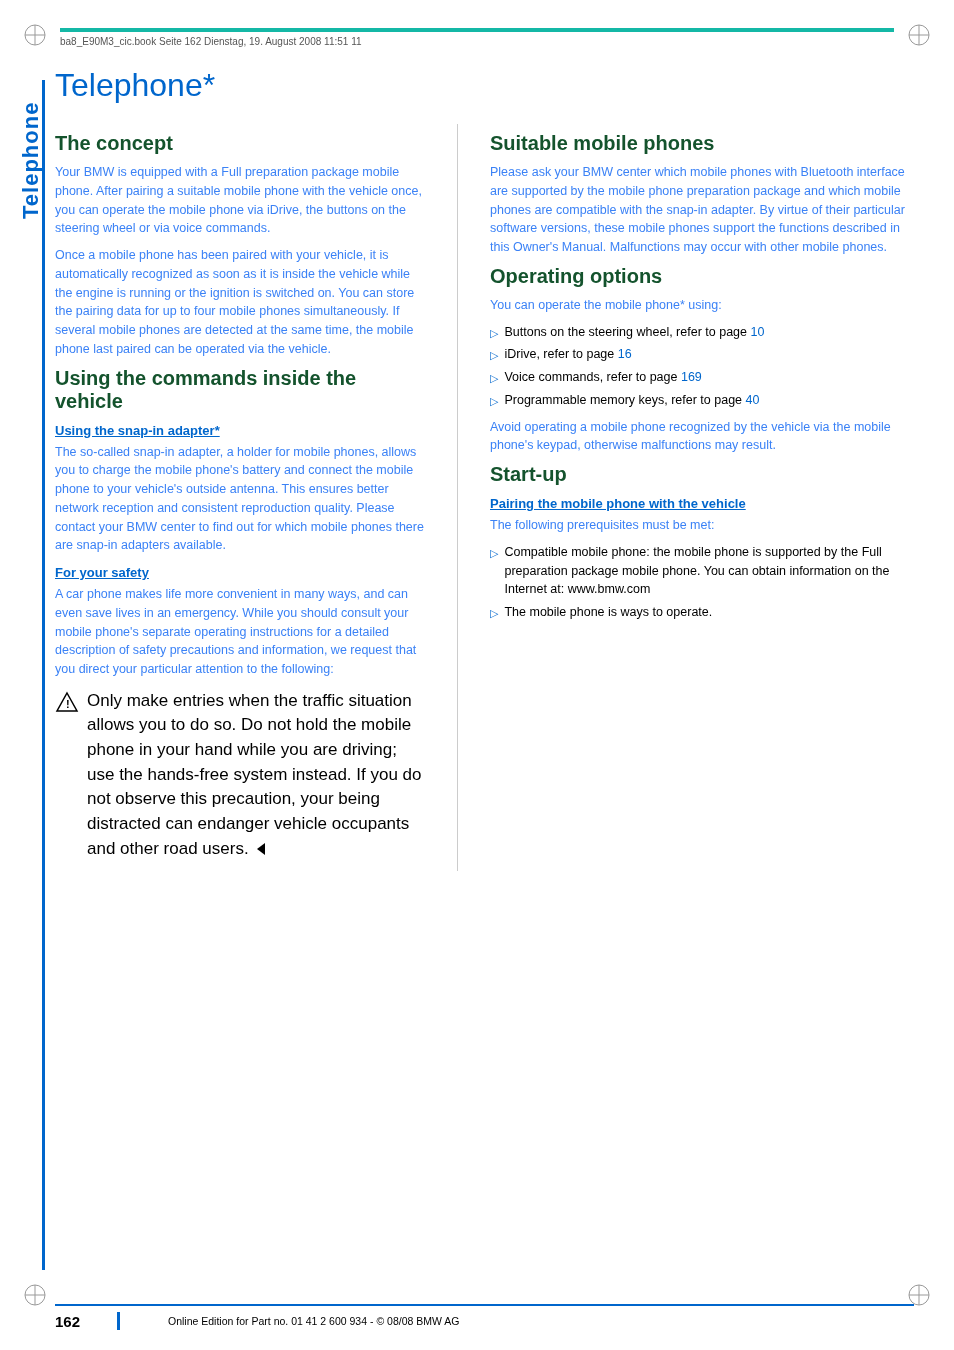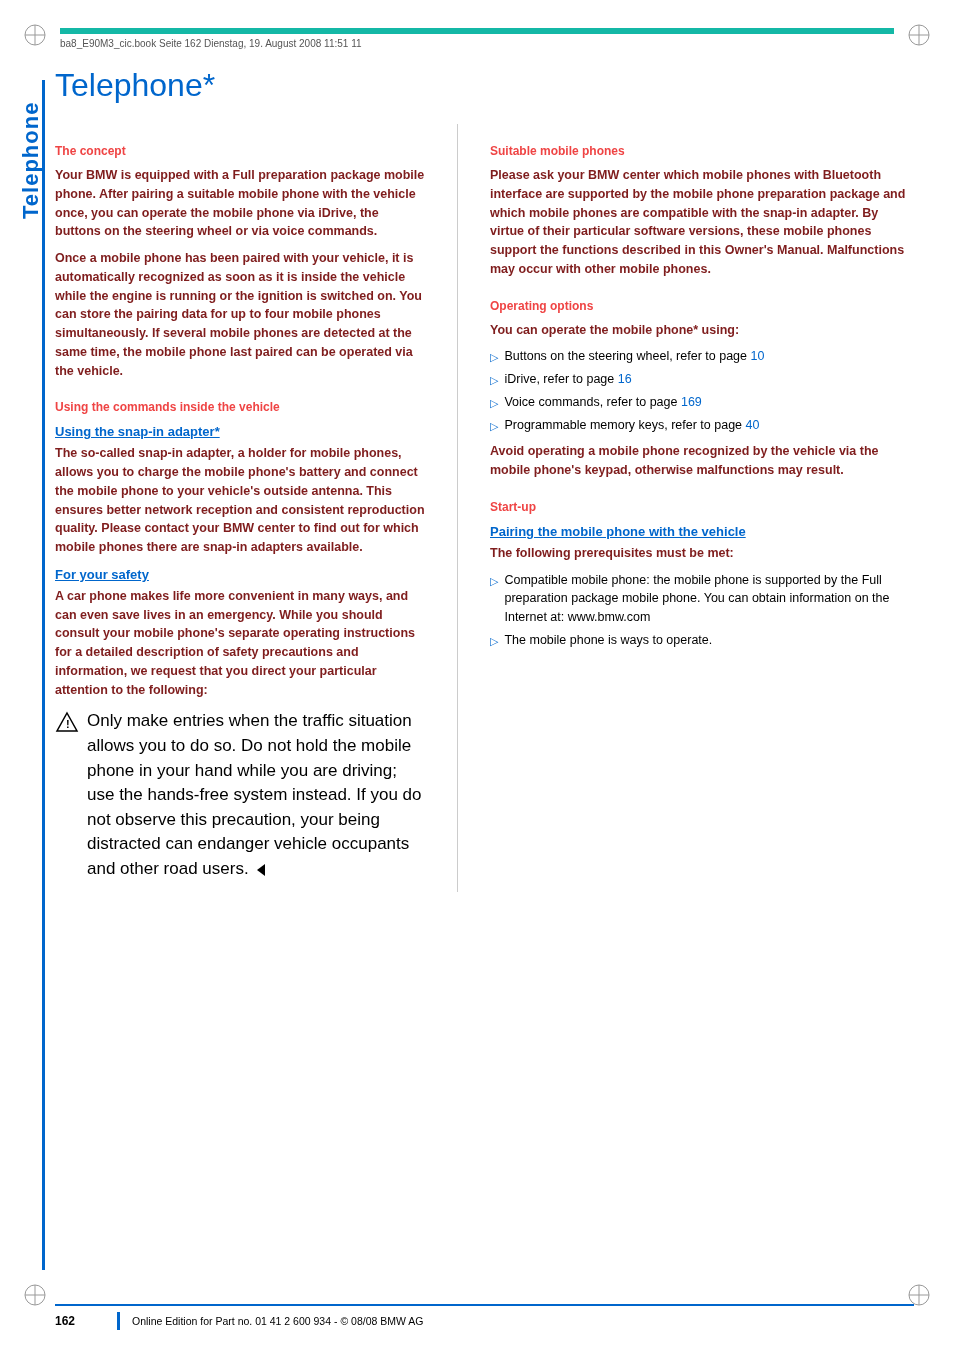--- a/index.html
+++ b/index.html
@@ -33,21 +33,21 @@
     
     .top-bar {
       position: absolute;
       top: 28px;
       left: 60px;
       right: 60px;
       display: flex;
       align-items: center;
       font-size: 10px;
       color: #555;
-      border-top: 6px solid #14b8a6;
+      border-top: 4px solid #14b8a6;
       padding-top: 4px;
     }
 
     
     .sidebar {
       position: absolute;
       top: 80px;
       left: 18px;
       writing-mode: vertical-rl;
       transform: rotate(180deg);
@@ -97,42 +97,41 @@
     .col-left {
       flex: 1;
       max-width: 370px;
     }
     .col-right {
       flex: 1;
     }
 
     
     .section-heading {
-      font-size: 12px;
+      font-size: 20px;
       font-weight: bold;
-      color: #ef4444;
+      color: #14532d;
       margin-bottom: 8px;
-      margin-top: 20px;
+      margin-top: 8px;
     }
     .subsection-heading {
       font-size: 13px;
       font-weight: bold;
       color: #0066cc;
       margin-bottom: 5px;
       margin-top: 10px;
       text-decoration: underline;
     }
 
     
     .body-text {
       font-size: 12.5px;
       line-height: 1.5;
-      color: #7f1d1d;
+      color: #3b82f6;
       margin-bottom: 8px;
-      font-weight: bold;
     }
 
     
     .warning-box {
       display: flex;
       align-items: flex-start;
       gap: 8px;
       margin: 10px 0;
     }
     .warning-icon {
@@ -182,33 +181,34 @@
       position: absolute;
       bottom: 20px;
       left: 55px;
       right: 40px;
       display: flex;
       align-items: center;
       border-top: 2px solid #0066cc;
       padding-top: 6px;
     }
     .footer-page {
-      font-size: 12px;
+      font-size: 15px;
       font-weight: bold;
       min-width: 50px;
     }
     .footer-divider {
       width: 3px;
       height: 18px;
       background: #0066cc;
       margin: 0 12px;
     }
     .footer-text {
       font-size: 10.5px;
       color: #000;
+      margin-left: 36px;
     }
 
     
     .end-marker {
       display: inline-block;
       width: 0;
       height: 0;
       border-top: 6px solid transparent;
       border-bottom: 6px solid transparent;
       border-right: 8px solid #000;

